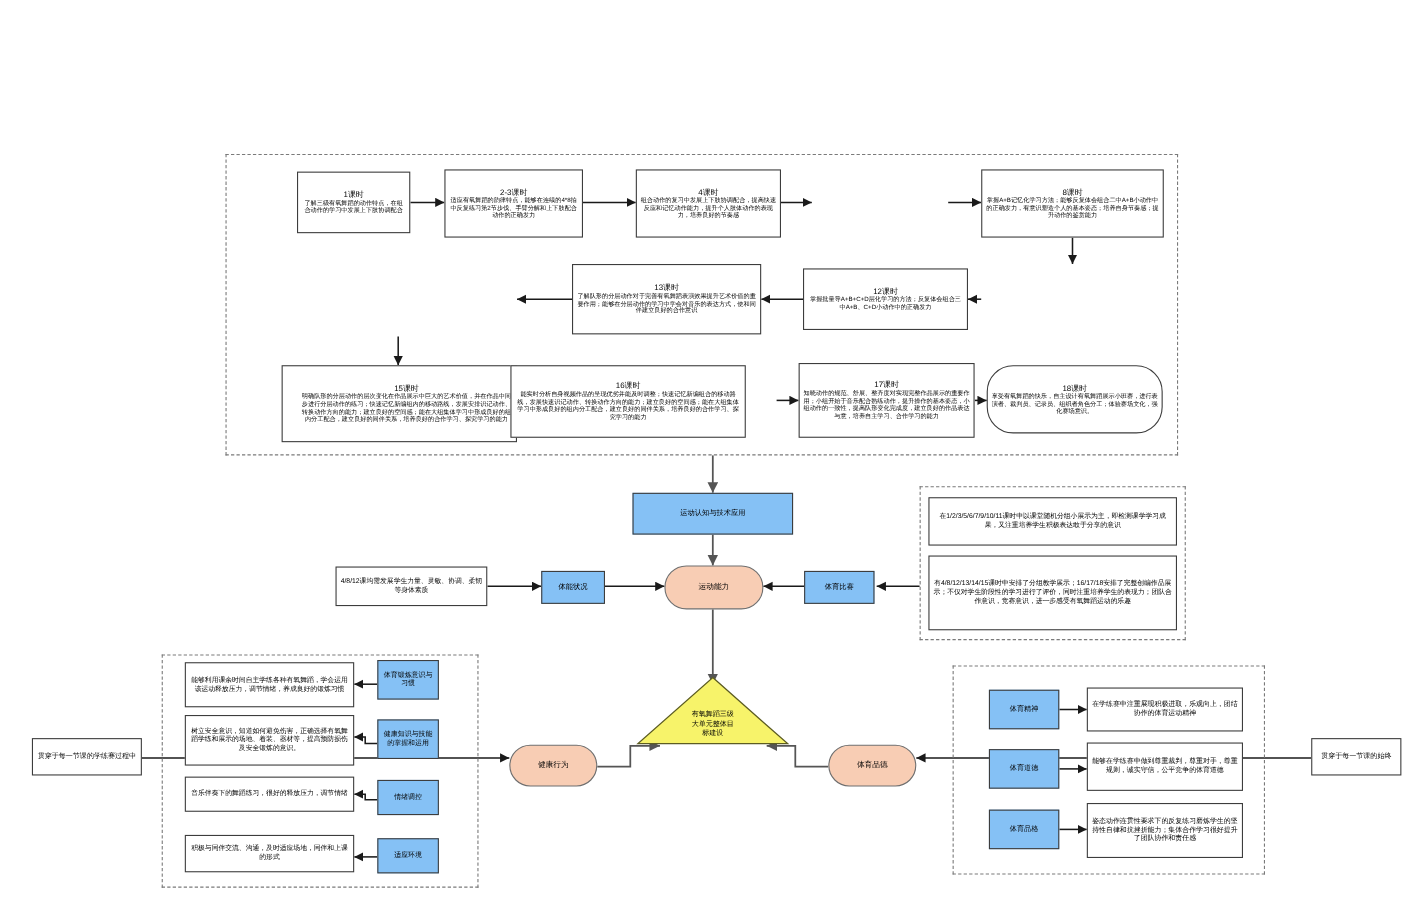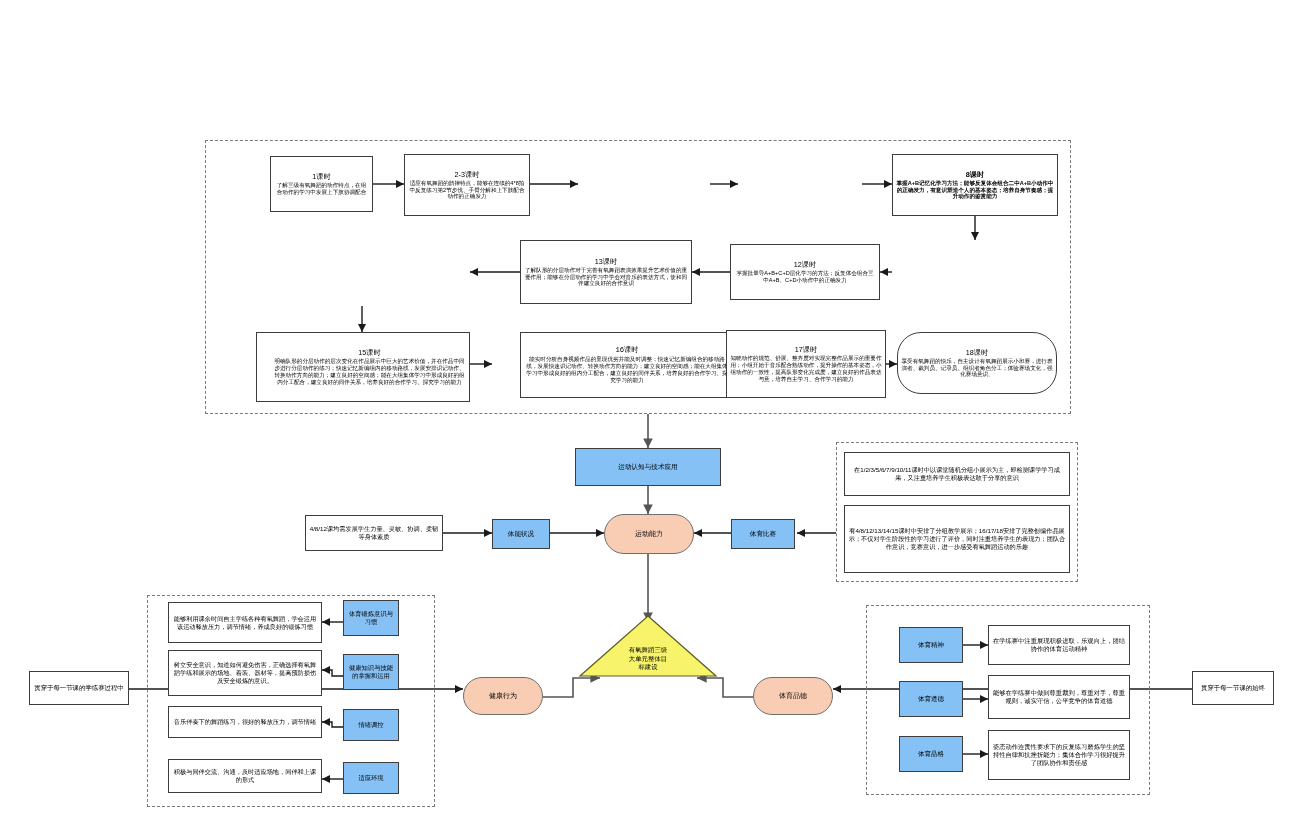--- a/index.html
+++ b/index.html
@@ -176,39 +176,43 @@
   <div class="dashgroup" style="left:866px; top:561px; width:284px; height:190px;"></div>
 
   <div class="node lesson" style="left:270px; top:112px; width:103px; height:56px;">
     <div class="ttl">1课时</div>
     <div class="body">了解三级有氧舞蹈的动作特点，在组合动作的学习中发展上下肢协调配合</div>
   </div>
   <div class="node lesson" style="left:404px; top:110px; width:126px; height:62px;">
     <div class="ttl">2-3课时</div>
     <div class="body">适应有氧舞蹈的韵律特点，能够在连续的4*8拍中反复练习第2节步伐、手臂分解和上下肢配合动作的正确发力</div>
   </div>
-  <div class="node lesson" style="left:892px; top:110px; width:166px; height:62px;font-weight:bold;">
+  <div class="node lesson" style="left:578px; top:110px; width:132px; height:62px;">
+    <div class="ttl">4课时</div>
+    <div class="body">组合动作的复习中发展上下肢协调配合，提高快速反应和记忆动作能力，提升个人肢体动作的表现力，培养良好的节奏感</div>
+  </div>
+  <div class="node lesson" style="left:892px; top:110px; width:166px; height:62px;">
     <div class="ttl">8课时</div>
     <div class="body">掌握A+B记忆化学习方法；能够反复体会组合二中A+B小动作中的正确发力，有意识塑造个人的基本姿态；培养自身节奏感；提升动作的鉴赏能力</div>
   </div>
 
   <div class="node lesson" style="left:730px; top:200px; width:150px; height:56px;">
     <div class="ttl">12课时</div>
     <div class="body">掌握批量导A+B+C+D层化学习的方法；反复体会组合三中A+B、C+D小动作中的正确发力</div>
   </div>
   <div class="node lesson" style="left:520px; top:196px; width:172px; height:64px;">
     <div class="ttl">13课时</div>
     <div class="body">了解队形的分层动作对于完善有氧舞蹈表演效果提升艺术价值的重要作用；能够在分层动作的学习中学会对音乐的表达方式，使和同伴建立良好的合作意识</div>
   </div>
 
   <div class="node lesson" style="left:256px; top:288px; width:214px; height:70px;padding-left:16px;">
     <div class="ttl">15课时</div>
     <div class="body">明确队形的分层动作的层次变化在作品展示中巨大的艺术价值，并在作品中同步进行分层动作的练习；快速记忆新编组内的移动路线，发展安排识记动作、转换动作方向的能力；建立良好的空间感；能在大组集体学习中形成良好的组内分工配合，建立良好的同伴关系，培养良好的合作学习、探究学习的能力</div>
   </div>
-  <div class="node lesson" style="left:520px; top:288px; width:214px; height:66px;font-family:Liberation Mono, monospace;">
+  <div class="node lesson" style="left:464px; top:288px; width:214px; height:66px;">
     <div class="ttl">16课时</div>
     <div class="body">能实时分析自身视频作品的呈现优劣并能及时调整；快速记忆新编组合的移动路线，发展快速识记动作、转换动作方向的能力；建立良好的空间感；能在大组集体学习中形成良好的组内分工配合，建立良好的同伴关系，培养良好的合作学习、探究学习的能力</div>
   </div>
   <div class="node lesson" style="left:726px; top:286px; width:160px; height:68px;">
     <div class="ttl">17课时</div>
     <div class="body">知晓动作的规范、舒展、整齐度对实现完整作品展示的重要作用；小组开始于音乐配合熟练动作，提升操作的基本姿态，小组动作的一致性，提高队形变化完成度，建立良好的作品表达与意，培养自主学习、合作学习的能力</div>
   </div>
   <div class="node lesson" style="left:897px; top:288px; width:160px; height:62px;border-radius:24px;">
     <div class="ttl">18课时</div>
     <div class="body">享受有氧舞蹈的快乐，自主设计有氧舞蹈展示小班赛，进行表演者、裁判员、记录员、组织者角色分工；体验赛场文化，强化赛场意识。</div>

